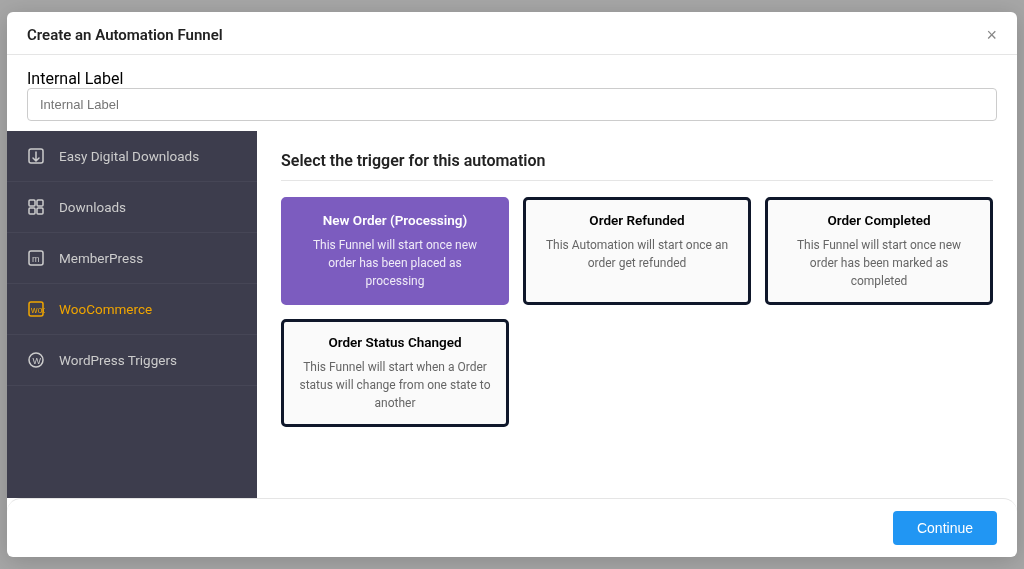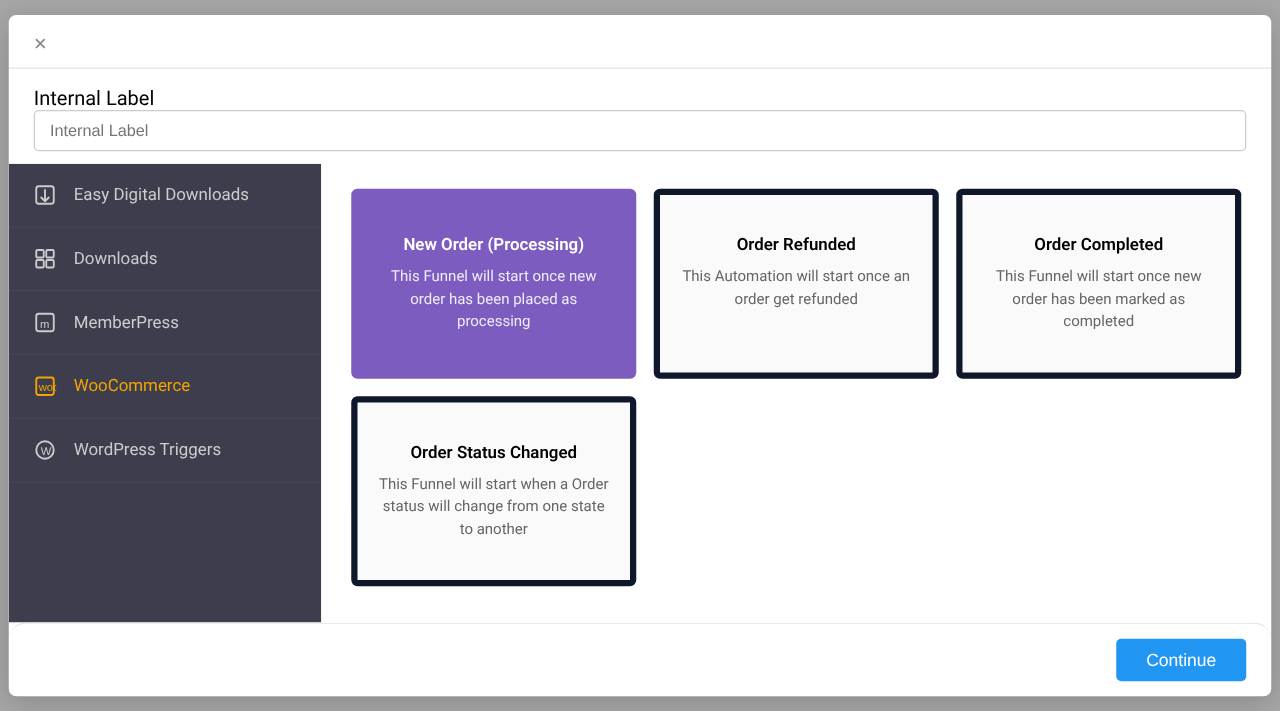--- a/index.html
+++ b/index.html
@@ -114,23 +114,23 @@
       color: #222;
       border-bottom: 1px solid #e5e5e5;
       padding-bottom: 10px;
     }
     .trigger-grid {
       display: grid;
       grid-template-columns: repeat(3, 1fr);
       gap: 14px;
     }
     .trigger-card {
-      border: 5px solid #0f172a;
+      border: 3px solid #0f172a;
       border-radius: 5px;
-      padding: 32px 14px;
+      padding: 12px 14px;
       cursor: pointer;
       text-align: center;
       background: #fafafa;
       transition: border-color 0.15s;
     }
     .trigger-card.selected {
       background: #7c5cbf;
       border-color: #7c5cbf;
       color: #fff;
     }
@@ -179,20 +179,21 @@
     }
   </style>
 </head>
 <body>
 
 <div class="modal-overlay">
   <div class="modal">
     <div class="full-modal">
 
       <div class="modal-header">
+        <span class="modal-title">Create an Automation Funnel</span>
         <button class="close-btn">×</button>
       </div>
 
       <div class="label-row">
         <label>Internal Label</label>
         <input class="label-input" type="text" placeholder="Internal Label" style="">
       </div>
 
       <div class="modal-body">
 
@@ -240,20 +241,21 @@
               <svg width="18" height="18" viewBox="0 0 18 18" fill="none">
                 <circle cx="9" cy="9" r="7" stroke="#ccc" stroke-width="1.5"></circle>
                 <text x="5.5" y="13" font-size="9" fill="#ccc" font-family="sans-serif">W</text>
               </svg>
             </span>
             <span class="sidebar-label">WordPress Triggers</span>
           </div>
         </div>
 
         <div class="main-area">
+          <div class="trigger-title">Select the trigger for this automation</div>
           <div class="trigger-grid">
 
             <div class="trigger-card selected">
               <div class="trigger-card-title">New Order (Processing)</div>
               <div class="trigger-card-desc">This Funnel will start once new order has been placed as processing</div>
             </div>
 
             <div class="trigger-card">
               <div class="trigger-card-title">Order Refunded</div>
               <div class="trigger-card-desc">This Automation will start once an order get refunded</div>

